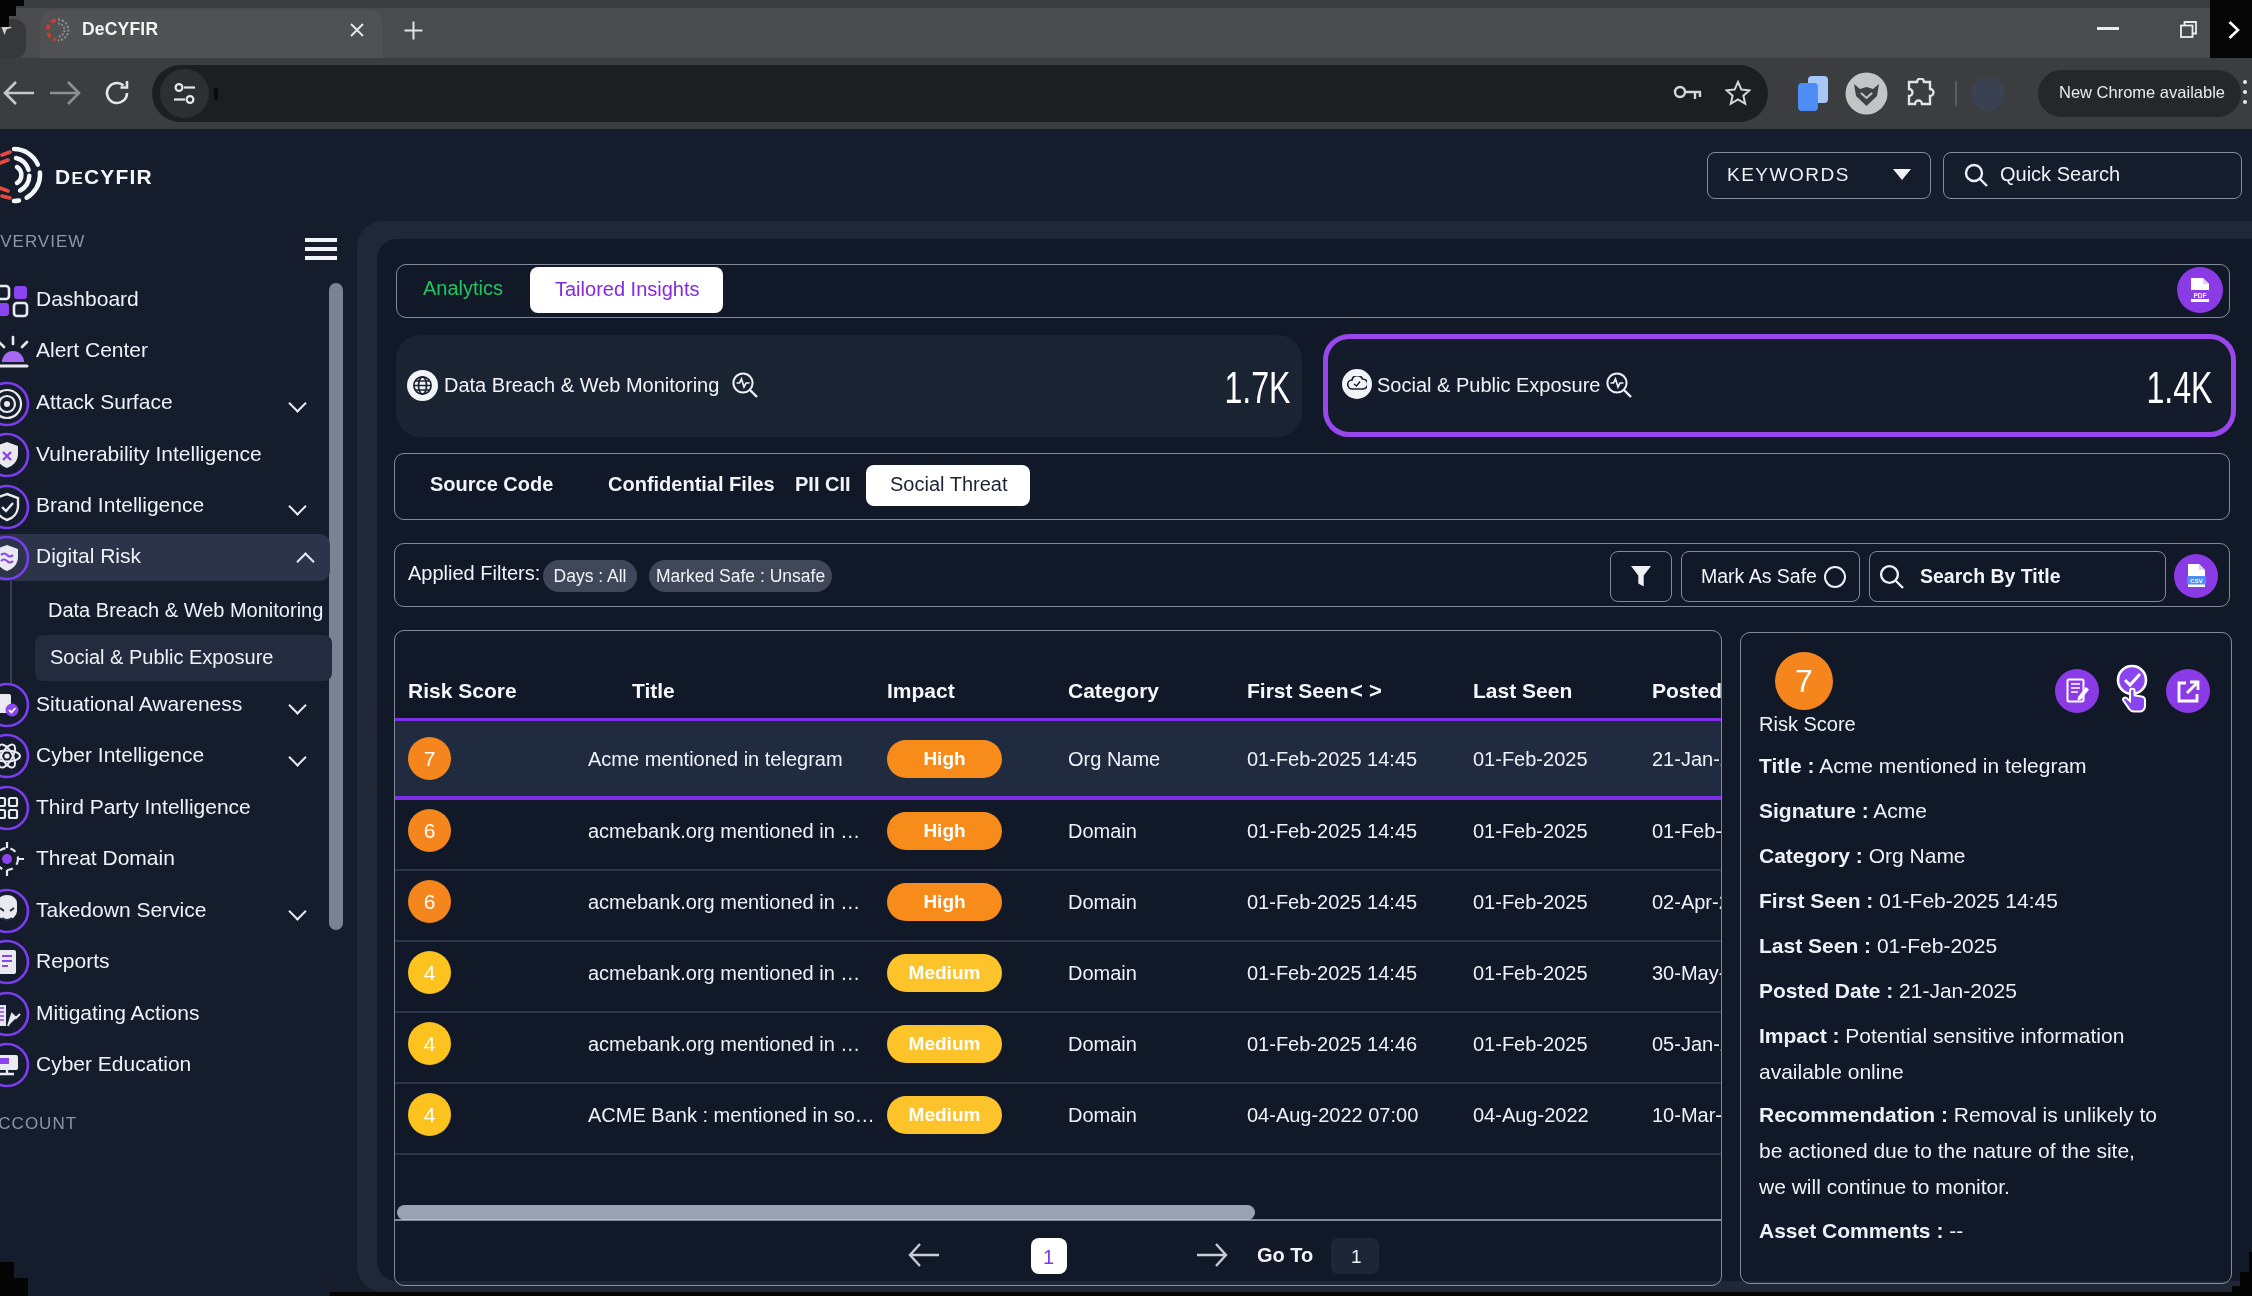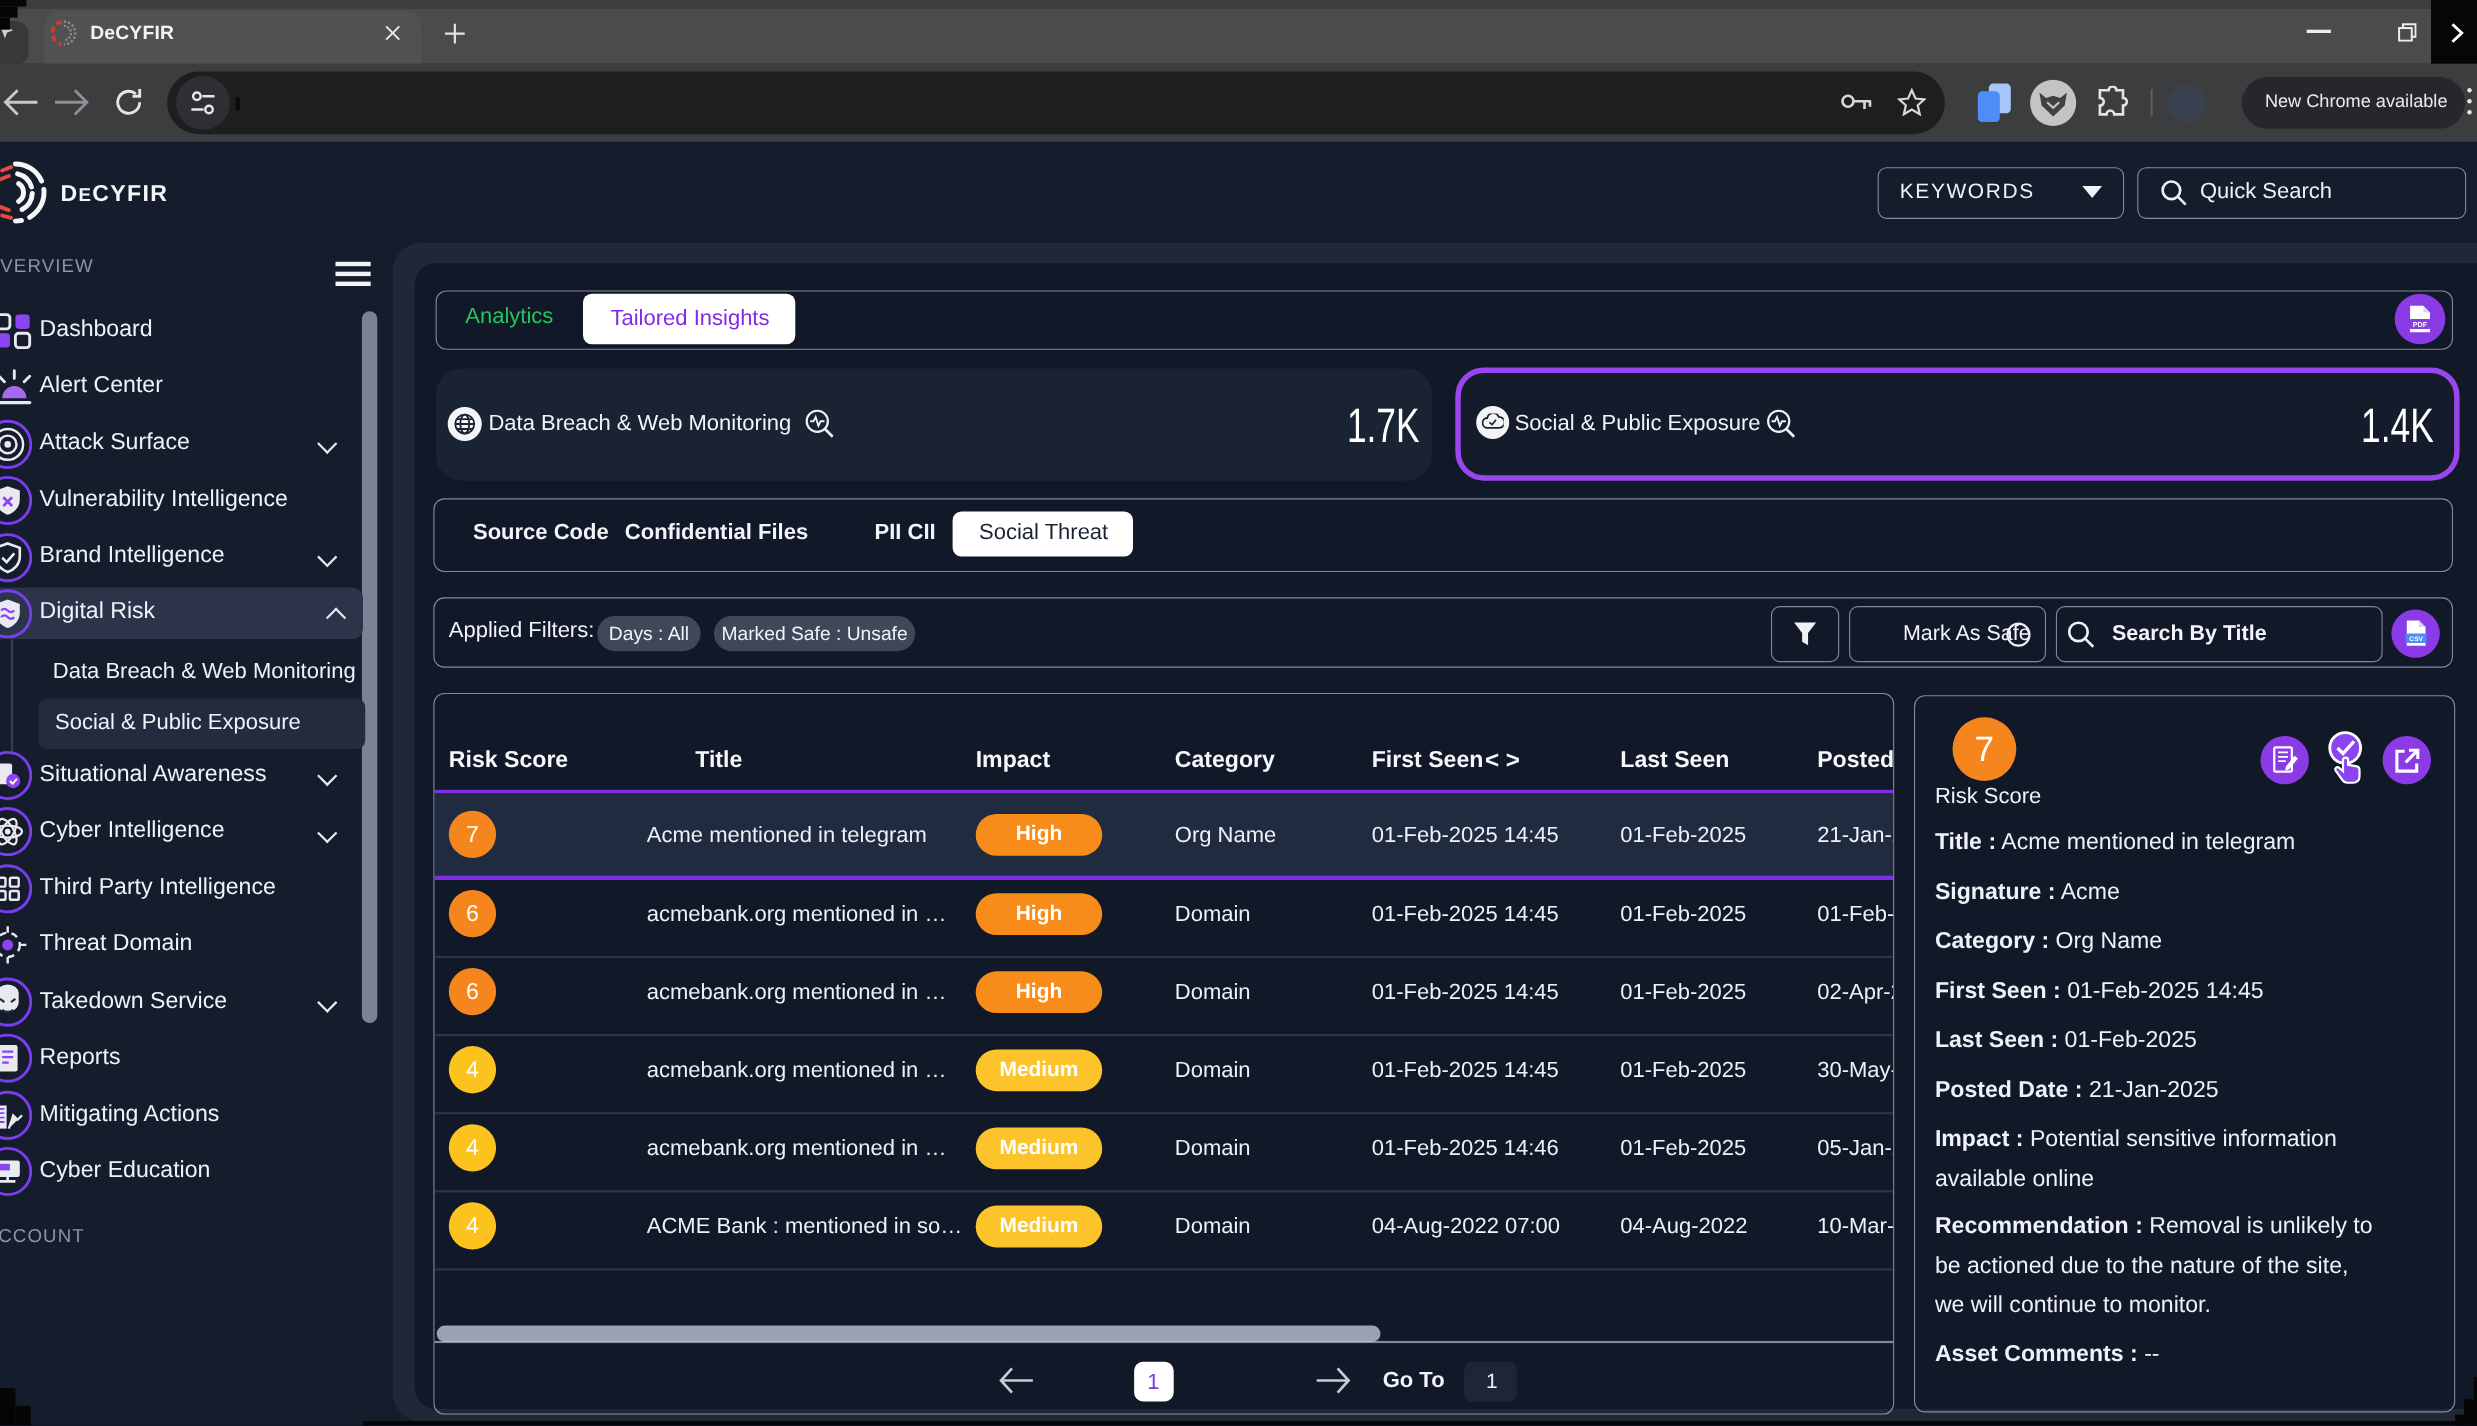--- a/index.html
+++ b/index.html
@@ -312,35 +312,35 @@
     <div class="abs" style="left:1377px;top:374px;color:#f2f4f9;font-size:20px;">Social &amp; Public Exposure</div>
     <svg class="abs" style="left:1605px;top:371px;" width="29" height="29" viewBox="0 0 29 29">
       <circle cx="12" cy="12" r="9.6" fill="none" stroke="#eef1f6" stroke-width="2"></circle>
       <path d="M19 19 L26 26" stroke="#eef1f6" stroke-width="2.4"></path>
       <path d="M5.5 12 h3 l2 -4 l2.5 8 l2 -4 h3.5" fill="none" stroke="#eef1f6" stroke-width="1.7"></path>
     </svg>
     <div class="abs" style="right:39px;top:366px;color:#fff;font-size:44px;line-height:44px;transform:scaleX(0.73);transform-origin:100% 50%;">1.4K</div>
 
     <div class="abs bordered" style="left:394px;top:453px;width:1834px;height:65px;background:transparent;"></div>
     <div class="abs" style="left:430px;top:473px;color:#f2f4f9;font-size:20px;font-weight:bold;">Source Code</div>
-    <div class="abs" style="left:568px;top:473px;color:#f2f4f9;font-size:20px;font-weight:bold;">Confidential Files</div>
+    <div class="abs" style="left:608px;top:473px;color:#f2f4f9;font-size:20px;font-weight:bold;">Confidential Files</div>
     <div class="abs" style="left:795px;top:473px;color:#f2f4f9;font-size:20px;font-weight:bold;">PII CII</div>
     <div class="abs" style="left:866px;top:465px;width:164px;height:41px;background:#fff;border-radius:8px;"></div>
     <div class="abs" style="left:890px;top:473px;color:#1b2333;font-size:20px;">Social Threat</div>
 
     <div class="abs bordered" style="left:394px;top:543px;width:1834px;height:62px;background:transparent;"></div>
     <div class="abs" style="left:408px;top:562px;color:#f2f4f9;font-size:20px;">Applied Filters:</div>
     <div class="chip abs" style="left:543px;top:560px;width:94px;height:32px;">Days : All</div>
     <div class="chip abs" style="left:649px;top:560px;width:183px;height:32px;">Marked Safe : Unsafe</div>
     <div class="abs bordered" style="left:1610px;top:551px;width:62px;height:51px;border-radius:8px;background:transparent;box-sizing:border-box;"></div>
     <svg class="abs" style="left:1630px;top:565px;" width="22" height="23" viewBox="0 0 22 23">
       <path d="M1 1 H21 L13.7 10.5 V21.5 L8.3 18.5 V10.5 Z" fill="#eef1f6"></path>
     </svg>
     <div class="abs bordered" style="left:1681px;top:551px;width:179px;height:51px;border-radius:8px;background:transparent;box-sizing:border-box;"></div>
-    <div class="abs" style="left:1701px;top:565px;color:#f2f4f9;font-size:19.5px;margin-left:29px;">Mark As Safe</div>
+    <div class="abs" style="left:1701px;top:565px;color:#f2f4f9;font-size:19.5px;">Mark As Safe</div>
     <div class="abs" style="left:1824px;top:566px;width:18px;height:18px;border:2.4px solid #eef1f6;border-radius:50%;"></div>
     <div class="abs bordered" style="left:1869px;top:551px;width:297px;height:51px;border-radius:8px;background:transparent;box-sizing:border-box;"></div>
     <svg class="abs" style="left:1878px;top:563px;" width="27" height="27" viewBox="0 0 27 27">
       <circle cx="11.5" cy="11.5" r="8.4" fill="none" stroke="#eef1f6" stroke-width="2.4"></circle>
       <path d="M18 18 L25 25" stroke="#eef1f6" stroke-width="2.4"></path>
     </svg>
     <div class="abs" style="left:1920px;top:565px;color:#f2f4f9;font-size:19.5px;font-weight:bold;">Search By Title</div>
     <div class="abs" style="left:2174px;top:554px;width:44px;height:44px;border-radius:50%;background:#8b3be6;"></div>
     <svg class="abs" style="left:2186px;top:562px;" width="21" height="27" viewBox="0 0 21 27">
       <path d="M2 2 H13 L19 8 V25 H2 Z" fill="#fff"></path>

